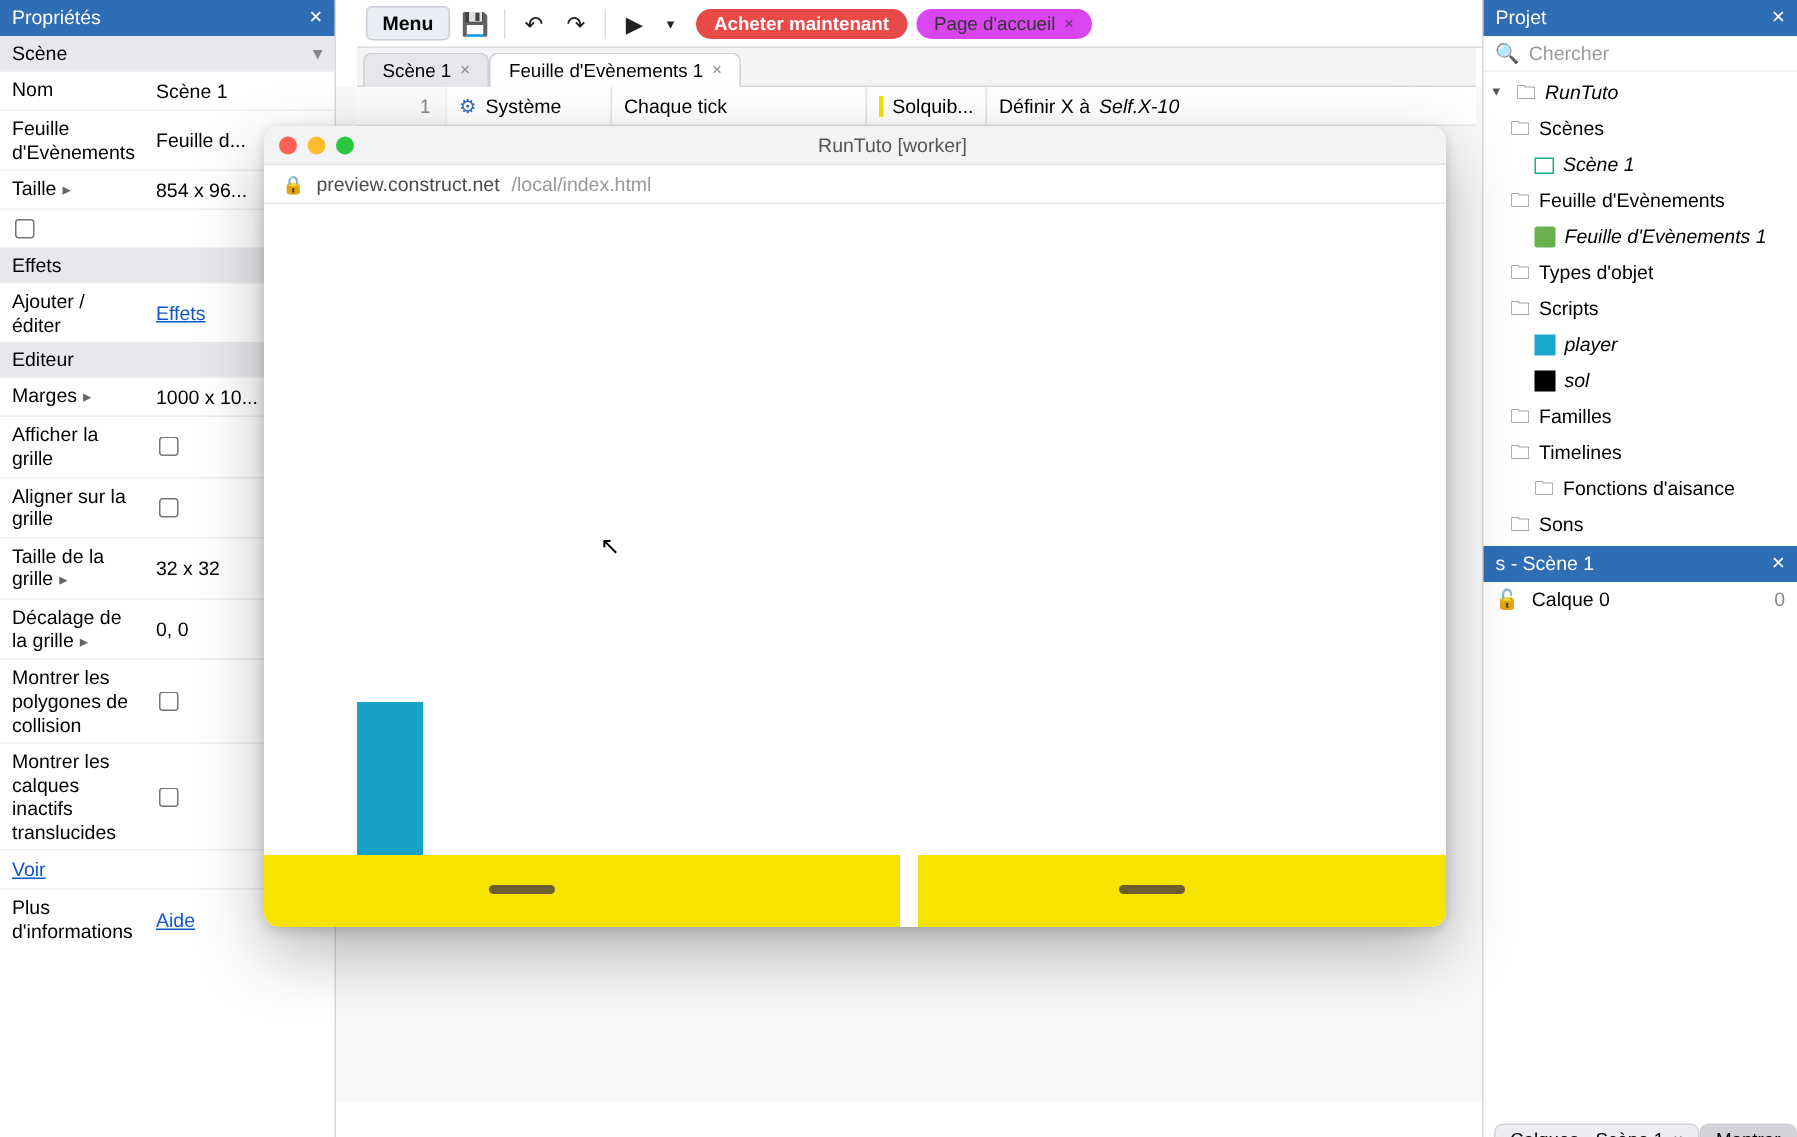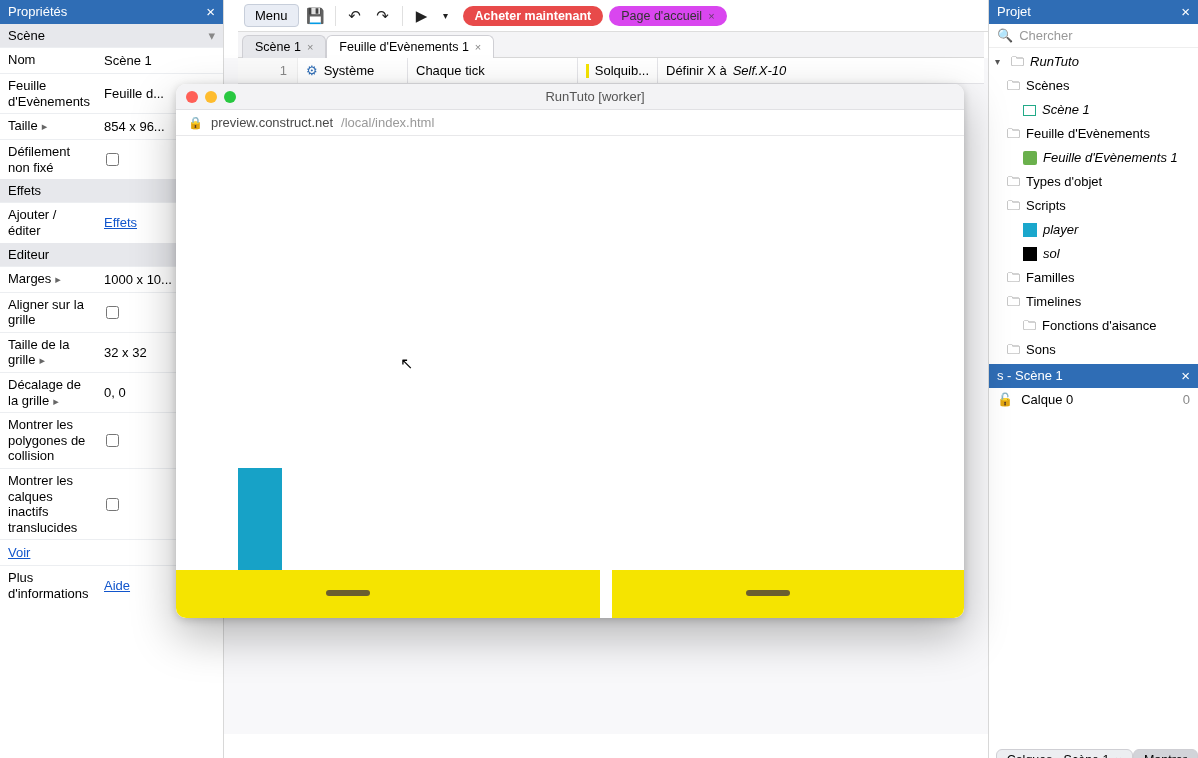--- a/index.html
+++ b/index.html
@@ -9,21 +9,21 @@
 #app { position: relative; width: 1198px; height: 758px; }
 
 
 .toolbar {
   position: absolute; left: 238px; top: 0; right: 0; height: 32px;
   display: flex; align-items: center; gap: 6px; padding: 2px 6px;
   background: #fff; border-bottom: 1px solid #ddd;
 }
 .menu-btn {
   background: #e9edf5; border: 1px solid #c7ceda; border-radius: 4px;
-  padding: 3px 10px; font-weight: 400; font-size: 13px;
+  padding: 3px 10px; font-weight: 700; font-size: 13px;
 }
 .tb-ico {
   width: 22px; height: 22px; display: flex; align-items: center; justify-content: center;
   font-size: 15px; color: #222;
 }
 .tb-sep { width: 1px; height: 20px; background: #e0e0e0; margin: 0 2px; }
 .chip {
   border-radius: 14px; padding: 3px 12px; font-size: 12.5px; display: inline-flex;
   align-items: center; gap: 6px;
 }
@@ -178,40 +178,45 @@
     </div>
     <div class="prop-row">
       <div class="k">Feuille d'Evènements</div>
       <div class="v">Feuille d...</div>
     </div>
     <div class="prop-row">
       <div class="k karrow">Taille</div>
       <div class="v">854 x 96...</div>
     </div>
     <div class="prop-row">
-      <div class="k">Défilement non fixé</div>
       <div class="v">
           <input type="checkbox" style="">
         </div>
     </div>
     <div class="prop-section">
       <span>Effets</span>
     </div>
     <div class="prop-row">
       <div class="k">Ajouter / éditer</div>
       <div class="v">
           <a href="#">Effets</a>
         </div>
     </div>
     <div class="prop-section">
       <span>Editeur</span>
     </div>
     <div class="prop-row">
       <div class="k karrow">Marges</div>
       <div class="v">1000 x 10...</div>
+    </div>
+    <div class="prop-row">
+      <div class="k">Afficher la grille</div>
+      <div class="v">
+          <input type="checkbox" style="">
+        </div>
     </div>
     <div class="prop-row">
       <div class="k">Aligner sur la grille</div>
       <div class="v">
           <input type="checkbox" style="">
         </div>
     </div>
     <div class="prop-row">
       <div class="k karrow">Taille de la grille</div>
       <div class="v">32 x 32</div>

